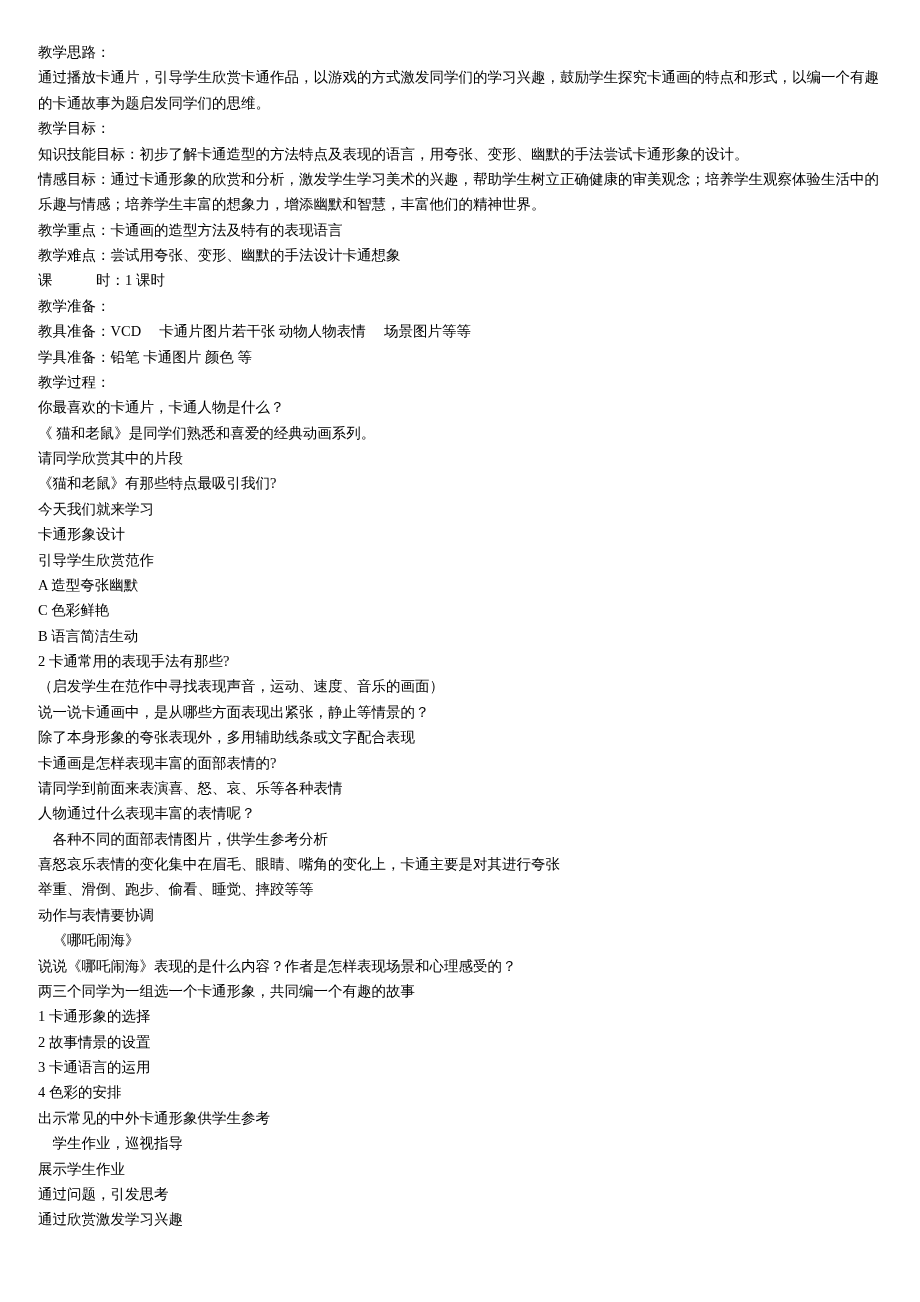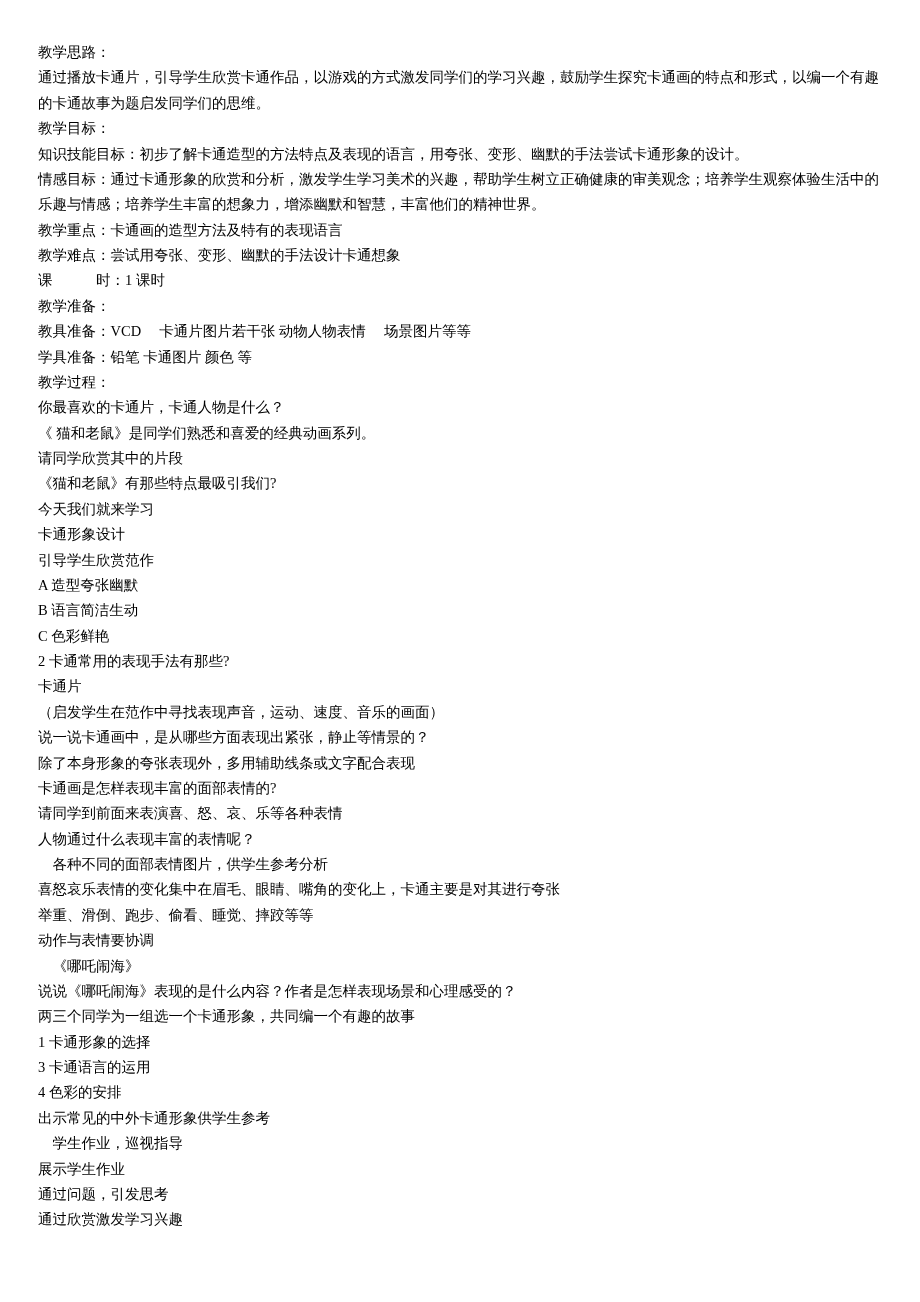--- a/index.html
+++ b/index.html
@@ -52,38 +52,38 @@
 
 <div id="body-lines">
     <div class="line">你最喜欢的卡通片，卡通人物是什么？</div>
     <div class="line">《 猫和老鼠》是同学们熟悉和喜爱的经典动画系列。</div>
     <div class="line">请同学欣赏其中的片段</div>
     <div class="line">《猫和老鼠》有那些特点最吸引我们?</div>
     <div class="line">今天我们就来学习</div>
     <div class="line">卡通形象设计</div>
     <div class="line">引导学生欣赏范作</div>
     <div class="line">A 造型夸张幽默</div>
+    <div class="line">C 色彩鲜艳</div>
     <div class="line">B 语言简洁生动</div>
-    <div class="line">C 色彩鲜艳</div>
     <div class="line">2 卡通常用的表现手法有那些?</div>
-    <div class="line">卡通片</div>
     <div class="line">（启发学生在范作中寻找表现声音，运动、速度、音乐的画面）</div>
     <div class="line">说一说卡通画中，是从哪些方面表现出紧张，静止等情景的？</div>
     <div class="line">除了本身形象的夸张表现外，多用辅助线条或文字配合表现</div>
     <div class="line">卡通画是怎样表现丰富的面部表情的?</div>
     <div class="line">请同学到前面来表演喜、怒、哀、乐等各种表情</div>
     <div class="line">人物通过什么表现丰富的表情呢？</div>
     <div class="line">　各种不同的面部表情图片，供学生参考分析</div>
     <div class="line">喜怒哀乐表情的变化集中在眉毛、眼睛、嘴角的变化上，卡通主要是对其进行夸张</div>
     <div class="line">举重、滑倒、跑步、偷看、睡觉、摔跤等等</div>
     <div class="line">动作与表情要协调</div>
     <div class="line">　《哪吒闹海》</div>
     <div class="line">说说《哪吒闹海》表现的是什么内容？作者是怎样表现场景和心理感受的？</div>
     <div class="line">两三个同学为一组选一个卡通形象，共同编一个有趣的故事</div>
     <div class="line">1 卡通形象的选择</div>
+    <div class="line">2 故事情景的设置</div>
     <div class="line">3 卡通语言的运用</div>
     <div class="line">4 色彩的安排</div>
     <div class="line">出示常见的中外卡通形象供学生参考</div>
     <div class="line">　学生作业，巡视指导</div>
     <div class="line">展示学生作业</div>
     <div class="line">通过问题，引发思考</div>
     <div class="line">通过欣赏激发学习兴趣</div>
   </div>
 
 </body></html>

